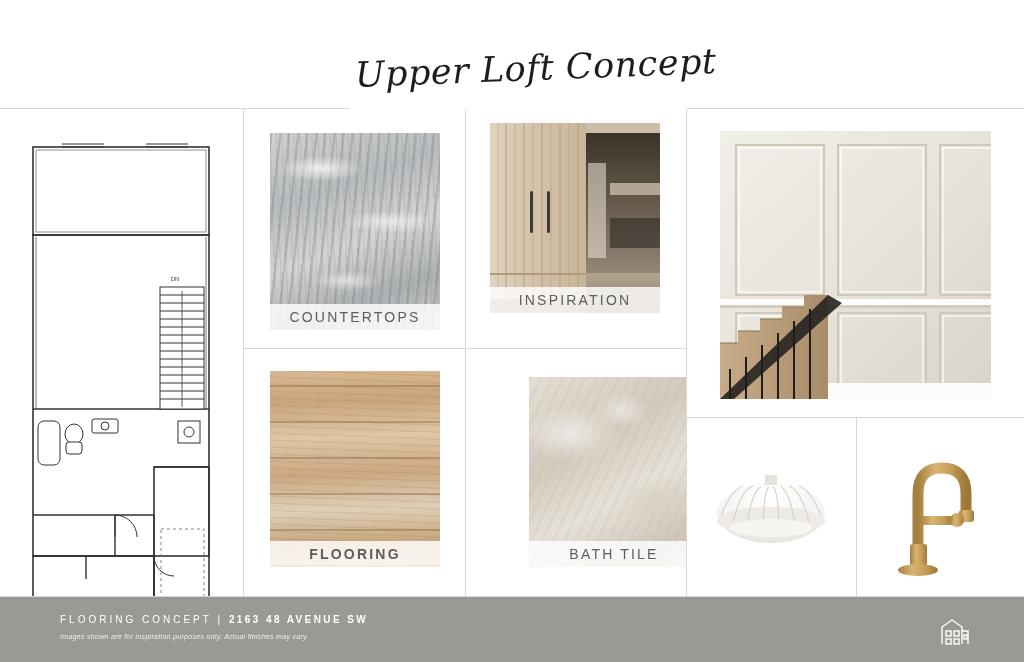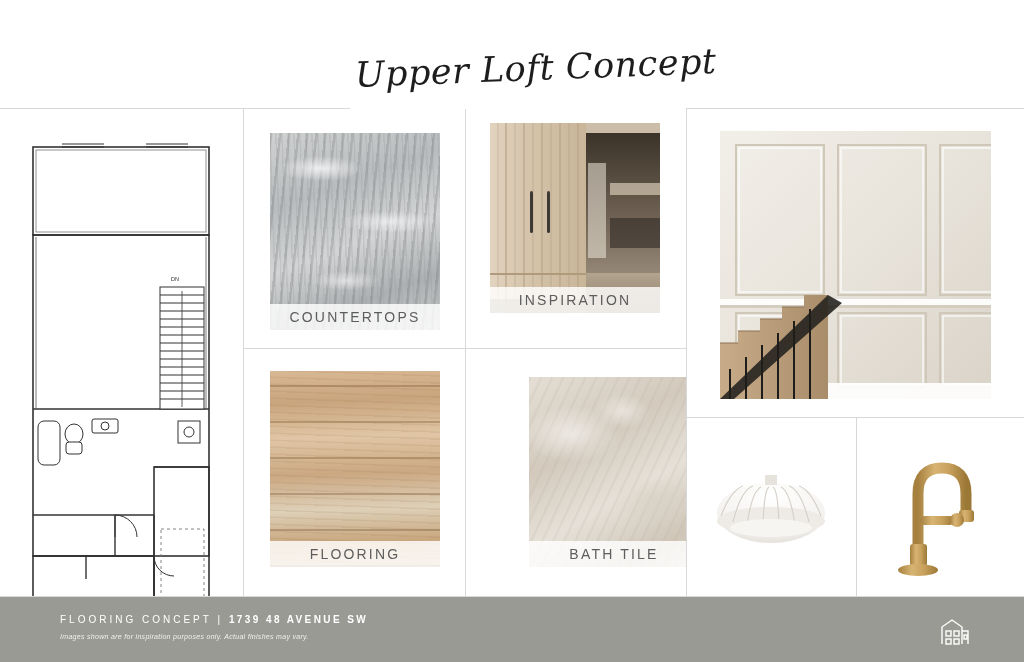--- a/index.html
+++ b/index.html
@@ -320,21 +320,21 @@
         <rect x="40" y="68" width="3" height="42" rx="1.5" fill="#3d3a36"></rect>
         <rect x="57" y="68" width="3" height="42" rx="1.5" fill="#3d3a36"></rect>
 
         <rect x="0" y="150" width="96" height="2" fill="#b09a7c"></rect>
         <rect x="0" y="176" width="170" height="14" fill="#9c8d79" opacity="0.75"></rect>
       </svg>
       <div class="swatch-label">INSPIRATION</div>
     </div>
   </div>
 
-  <div class="cell" style="left:244px; top:349px; width:221px; height:247px;">
+  <div class="cell" style="left:244px; top:349px; width:221px; height:247px;font-weight:bold;">
     <div class="swatch" style="left:26px; top:22px; width:170px; height:196px;">
       <div class="tex-floor"></div>
       <div class="swatch-label">FLOORING</div>
     </div>
   </div>
 
   <div class="cell" style="left:466px; top:349px; width:220px; height:247px;">
     <div class="swatch" style="left:24px; top:28px; width:170px; height:190px;margin-left:39px;">
       <div class="tex-bath"></div>
       <div class="swatch-label">BATH TILE</div>
@@ -449,21 +449,21 @@
         <rect x="63" y="98" width="34" height="9" rx="4.5"></rect>
         <circle cx="100" cy="102" r="7"></circle>
       </g>
     </svg>
   </div>
 
   <div class="footer">
     <div class="footer-title">
       <span>FLOORING CONCEPT</span>
       <span>|</span>
-      <b>1739 48 AVENUE SW</b>
+      <b>2163 48 AVENUE SW</b>
     </div>
     <div class="footer-sub">Images shown are for inspiration purposes only. Actual finishes may vary.</div>
     <svg class="footer-logo" viewBox="0 0 34 30">
       <g fill="none" stroke="#ffffff" stroke-width="1.4">
         <path d="M4 29 L4 12 L14 5 L24 12 L24 29"></path>
         <path d="M24 16 L30 16 L30 29"></path>
         <rect x="8" y="16" width="5" height="5"></rect>
         <rect x="16" y="16" width="5" height="5"></rect>
         <rect x="8" y="24" width="5" height="5"></rect>
         <rect x="16" y="24" width="5" height="5"></rect>

